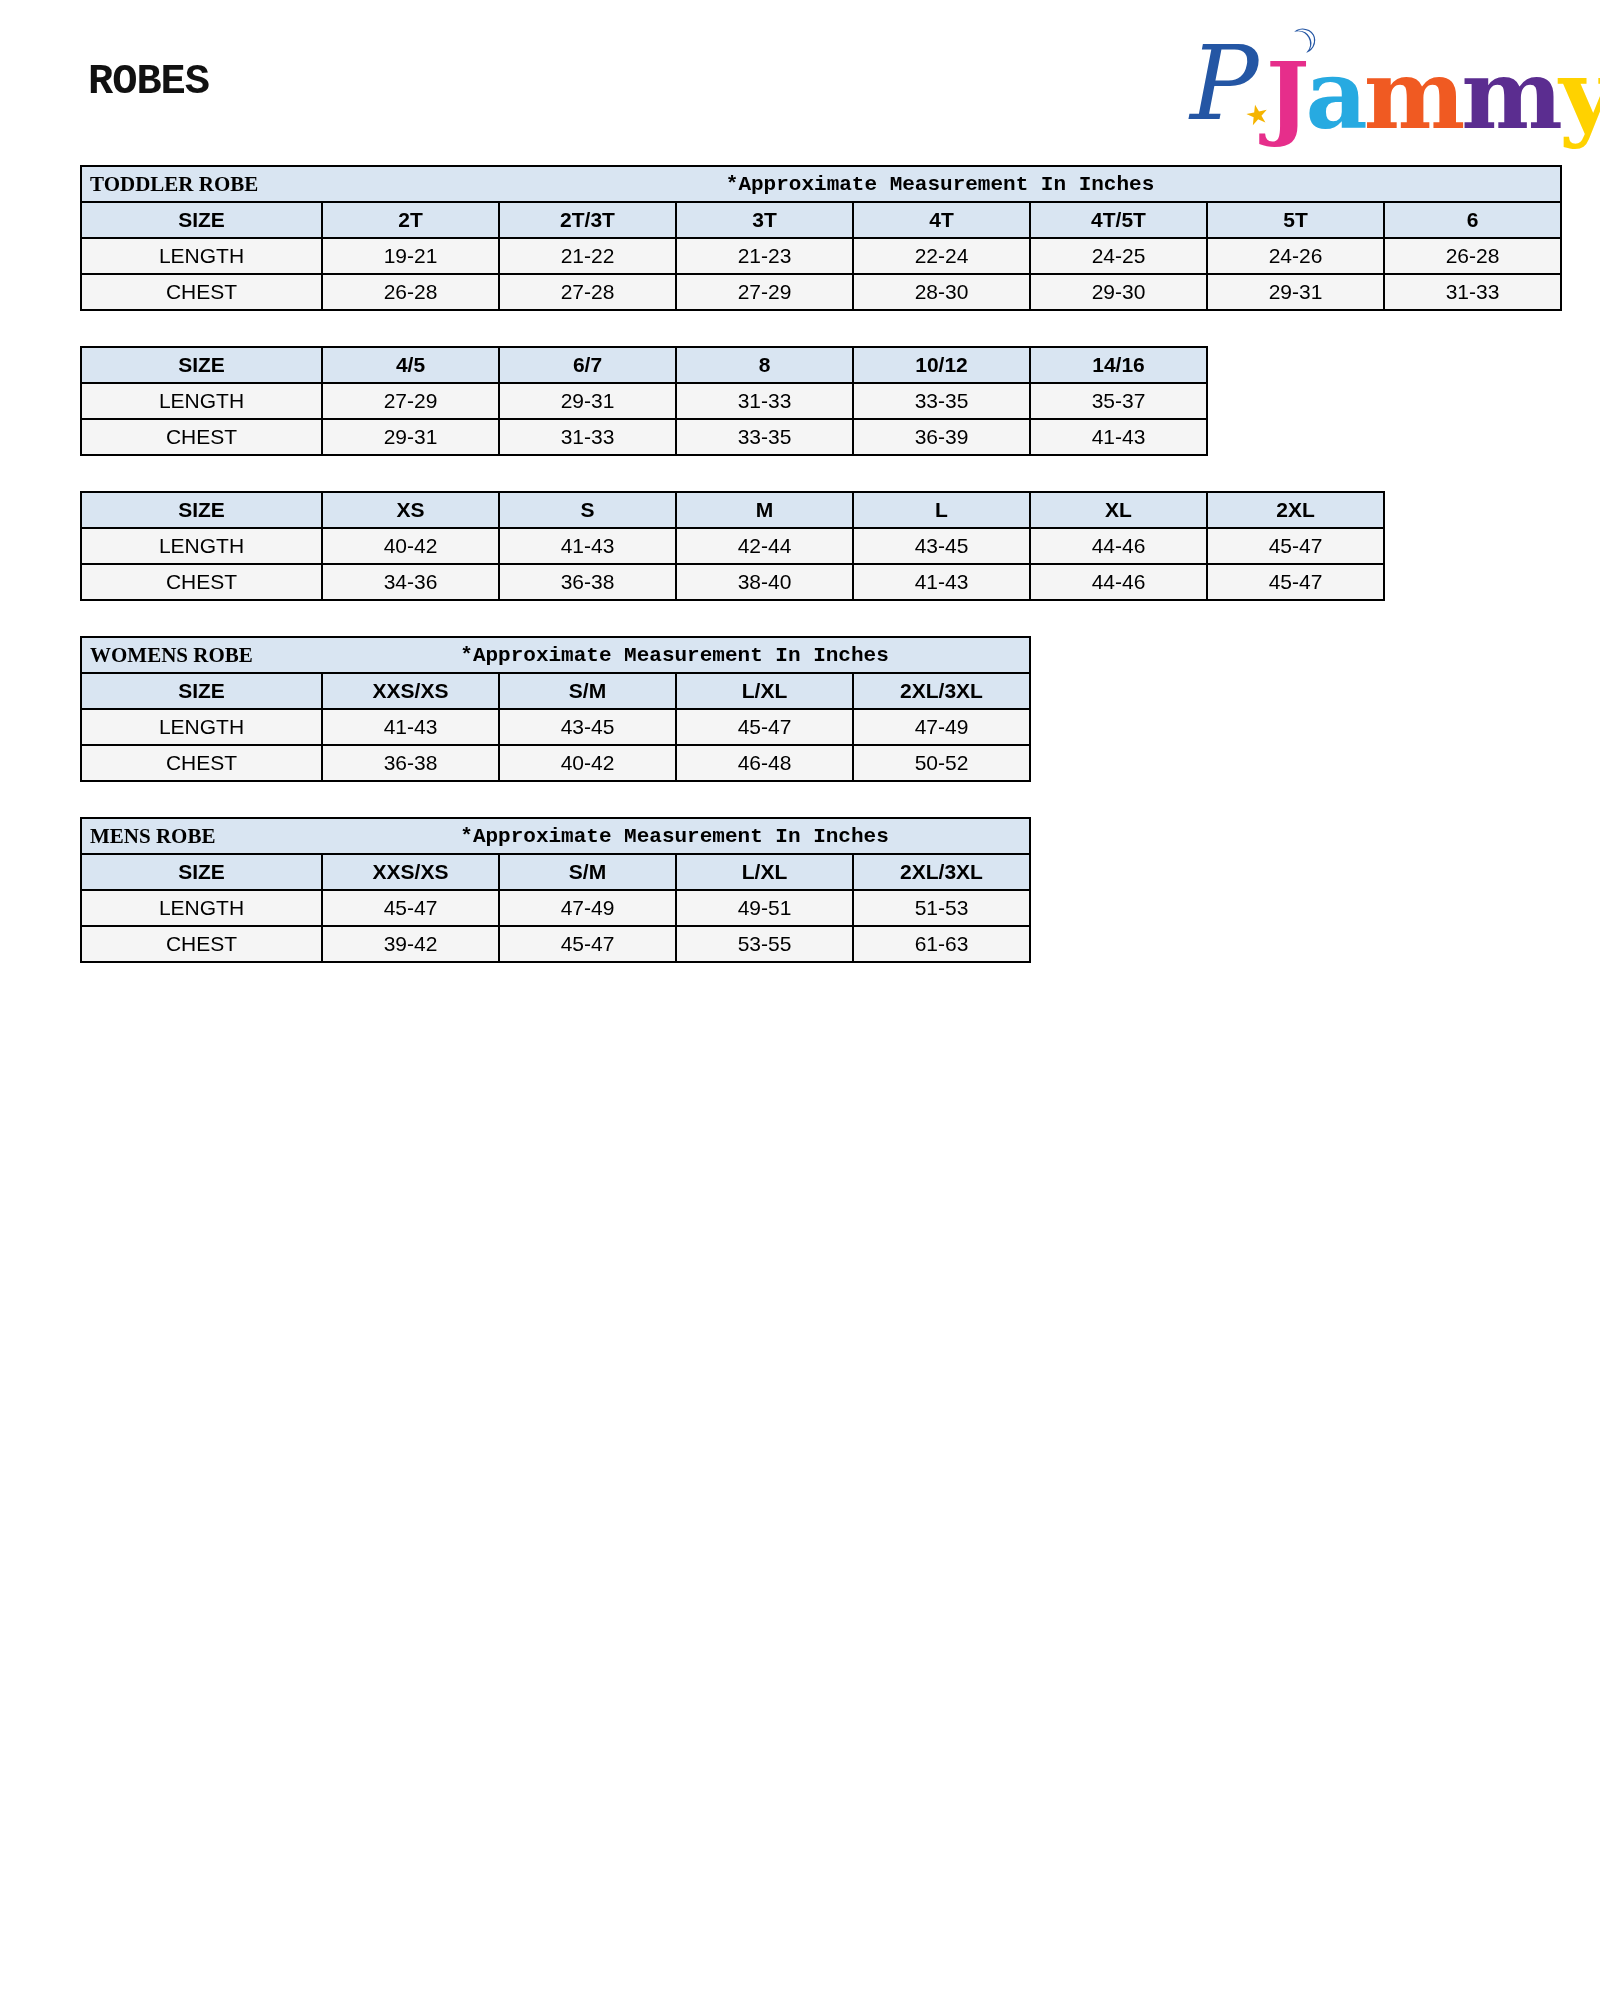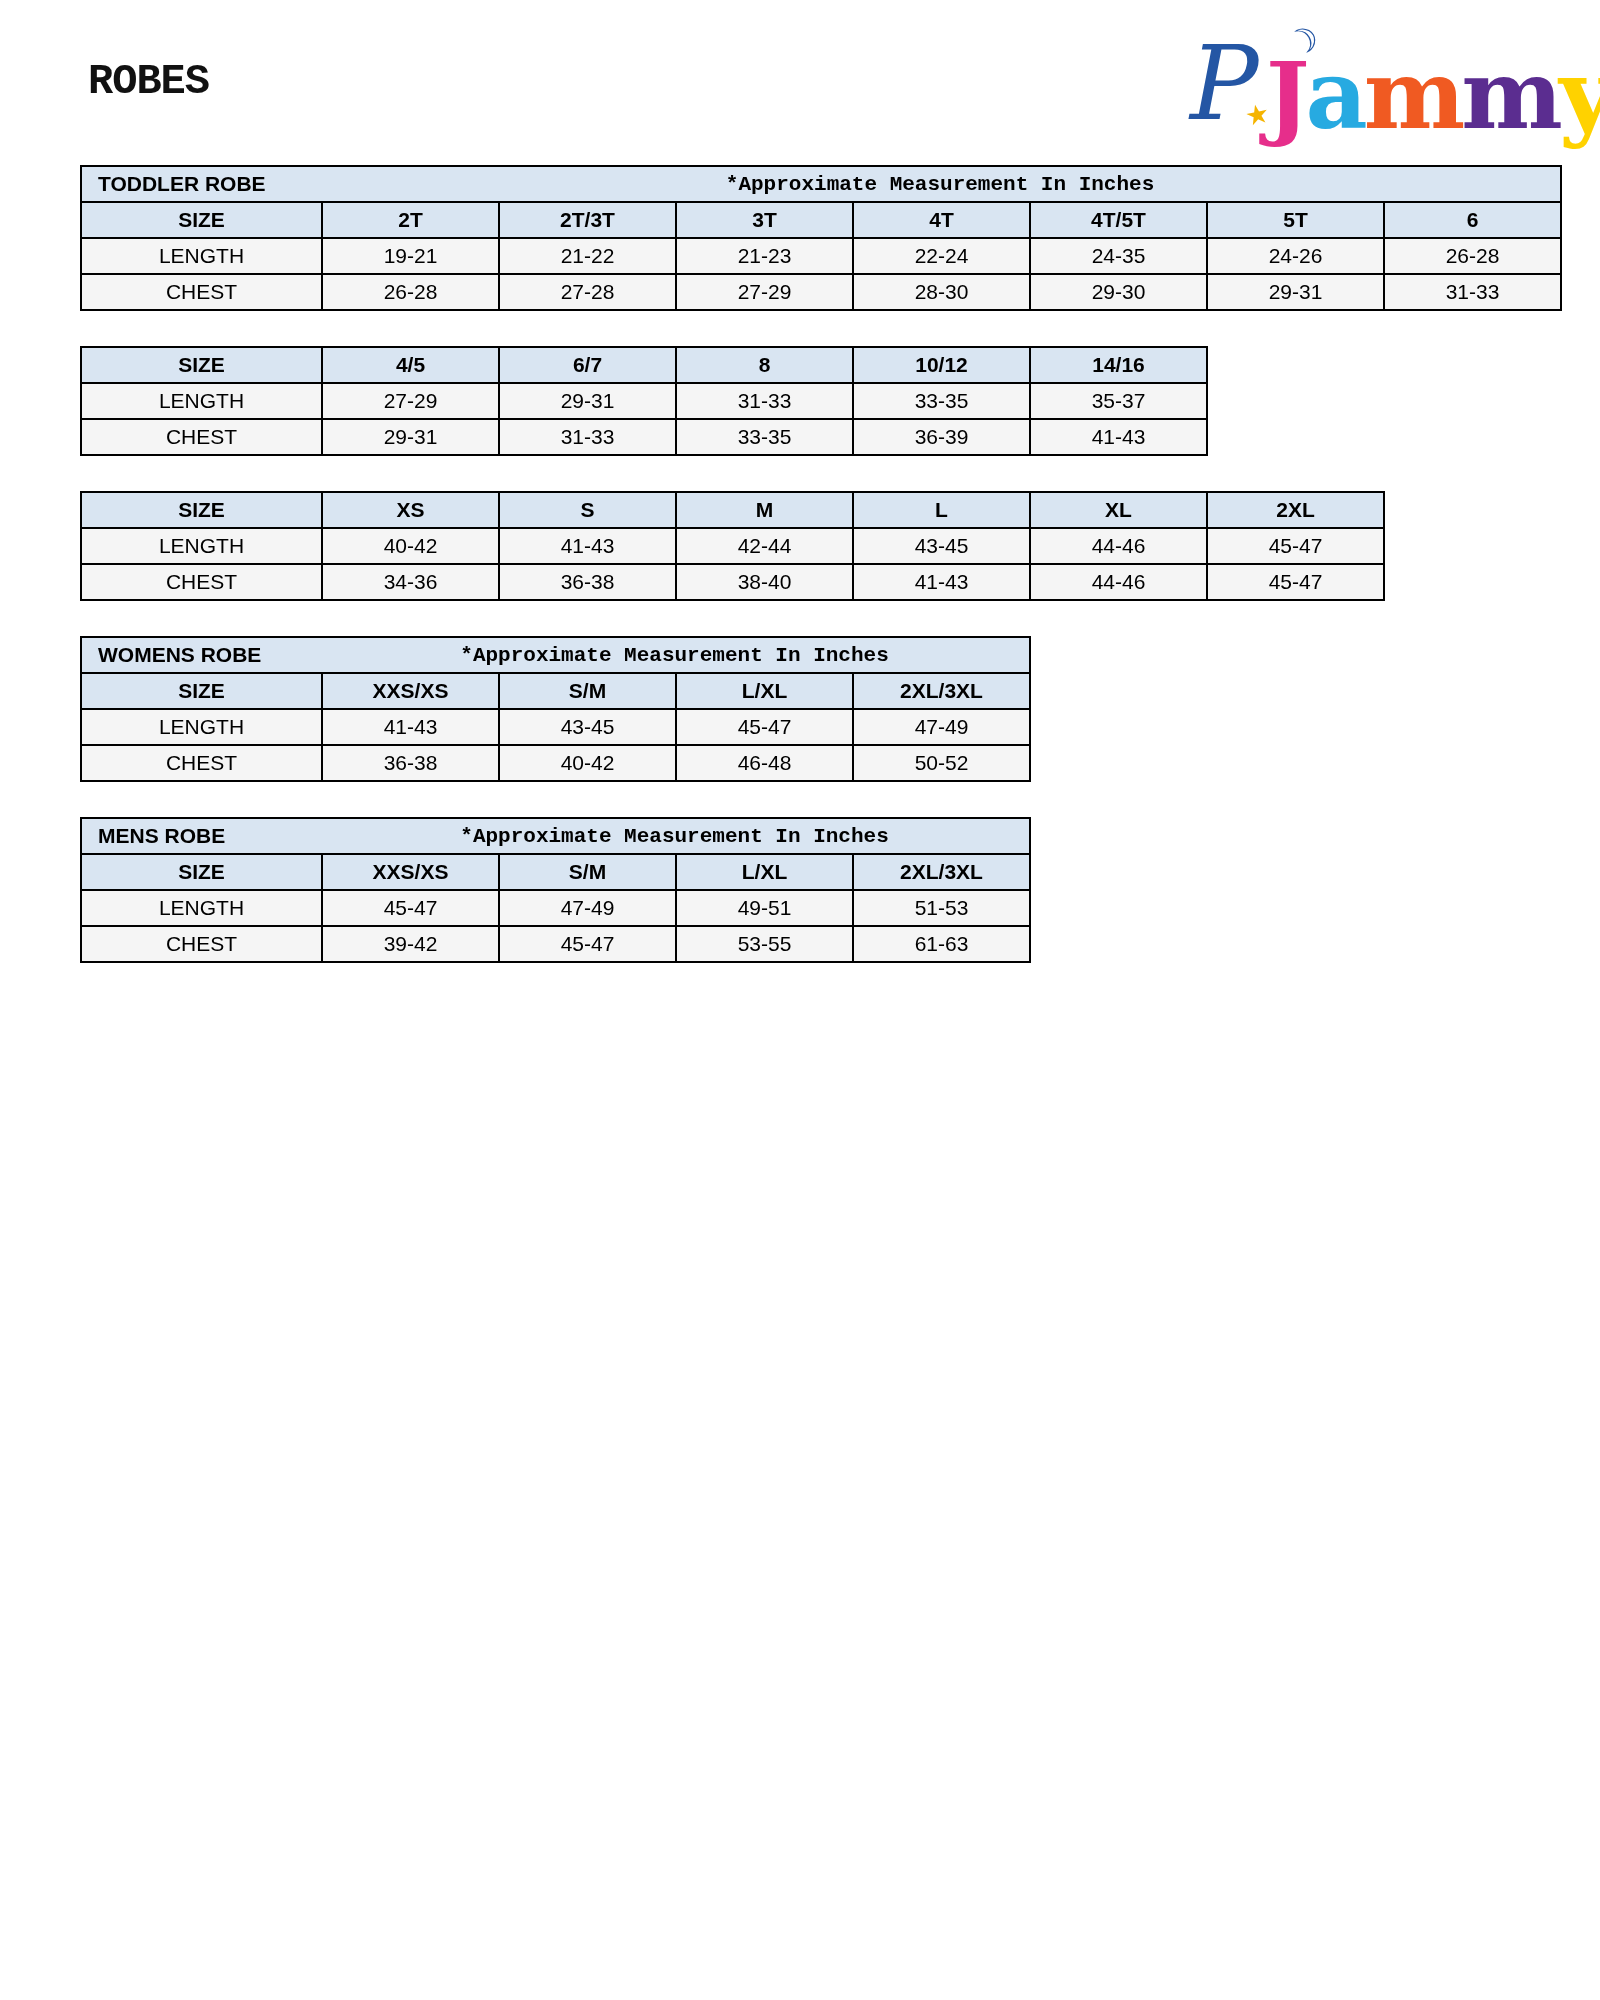--- a/index.html
+++ b/index.html
@@ -36,21 +36,21 @@
     vertical-align: middle;
     overflow: hidden;
     white-space: nowrap;
   }
   tr.title-row td {
     background: #d9e5f2;
     text-align: left;
     font-weight: 700;
   }
   .title-flex { display: flex; align-items: center; height: 100%; }
-  .robe-name { flex: 0 0 238px; padding-left: 16px; box-sizing: border-box; }
+  .robe-name { flex: 0 0 238px; padding-left: 8px; box-sizing: border-box; font-family: Liberation Serif, serif; }
   .note { flex: 1 1 auto; text-align: center; font-family: Liberation Mono, monospace; }
   tr.size-row th {
     background: #d9e5f2;
     font-weight: 700;
   }
   th.size-label, td.row-label {
     text-align: left;
     padding-left: 8px;
   }
   tr.data-row td {
@@ -137,21 +137,21 @@
             <th>4T/5T</th>
             <th>5T</th>
             <th>6</th>
           </tr>
     <tr class="data-row">
             <td class="row-label">LENGTH</td>
             <td>19-21</td>
             <td>21-22</td>
             <td>21-23</td>
             <td>22-24</td>
-            <td>24-35</td>
+            <td>24-25</td>
             <td>24-26</td>
             <td>26-28</td>
           </tr>
           <tr class="data-row">
             <td class="row-label">CHEST</td>
             <td>26-28</td>
             <td>27-28</td>
             <td>27-29</td>
             <td>28-30</td>
             <td>29-30</td>

